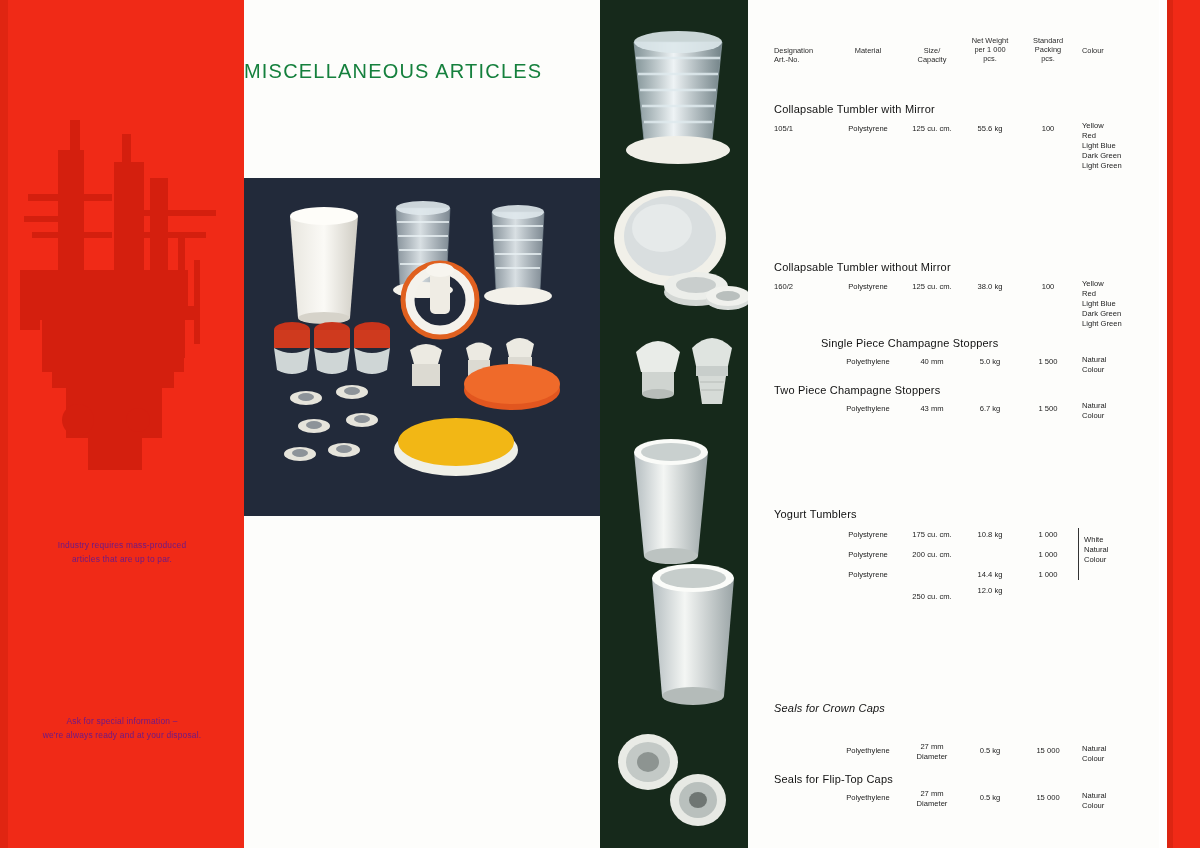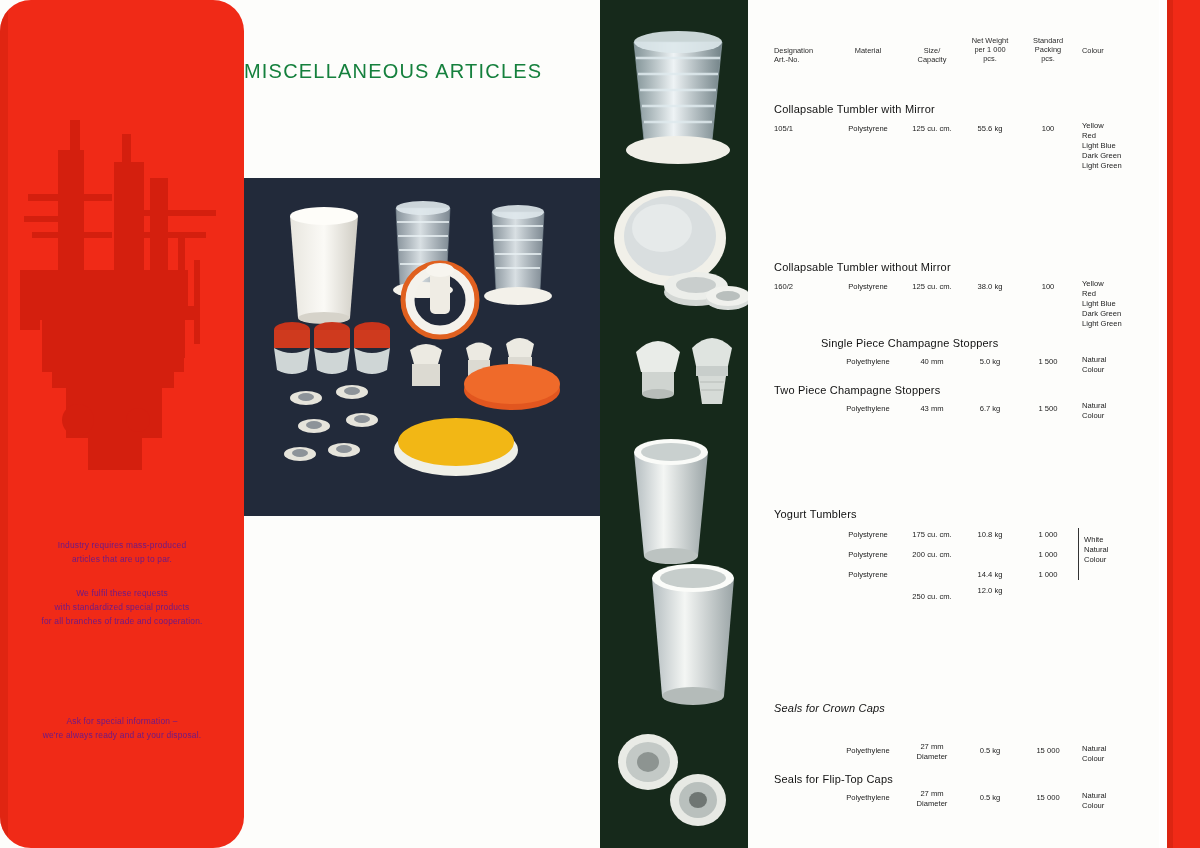--- a/index.html
+++ b/index.html
@@ -10,21 +10,20 @@
     overflow:hidden;
     position:relative;
   }
   .page{position:absolute;inset:0;background:#fdfdfb;}
 
   
   .left-red{
     position:absolute;left:0;top:0;width:244px;height:848px;
     background:#f02a17;
     overflow:hidden;
-    border-radius:31px;
   }
   .red-edge-left{
     position:absolute;left:0;top:0;width:8px;height:848px;
     background:#d3210f;opacity:.55;
   }
   .machine{
     position:absolute;left:18px;top:120px;width:210px;height:360px;
     opacity:.62;
   }
   .red-text{
@@ -111,25 +110,20 @@
         <rect x="52" y="0" width="10" height="34"></rect>
         <rect x="104" y="14" width="9" height="30"></rect>
       </g>
     </svg>
 
     <div class="red-text block1">
       <span class="sp">Industry requires mass-produced</span>
       <span class="sp">articles that are up to par.</span>
     </div>
 
-    <div class="red-text block2">
-      <span class="sp">We fulfil these requests</span>
-      <span class="sp">with standardized special products</span>
-      <span class="sp">for all branches of trade and cooperation.</span>
-    </div>
 
     <div class="red-text block3">
       <span class="sp">Ask for special information –</span>
       <span class="sp">we're always ready and at your disposal.</span>
     </div>
   </div>
 
   <div class="title">MISCELLANEOUS ARTICLES</div>
 
   <div class="photo">

